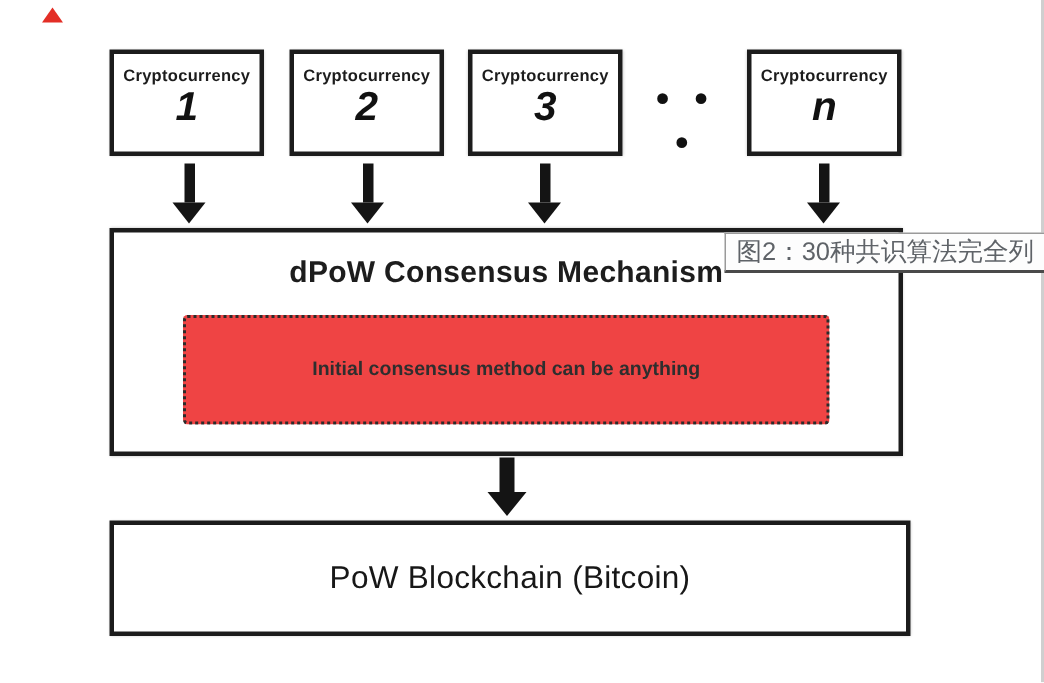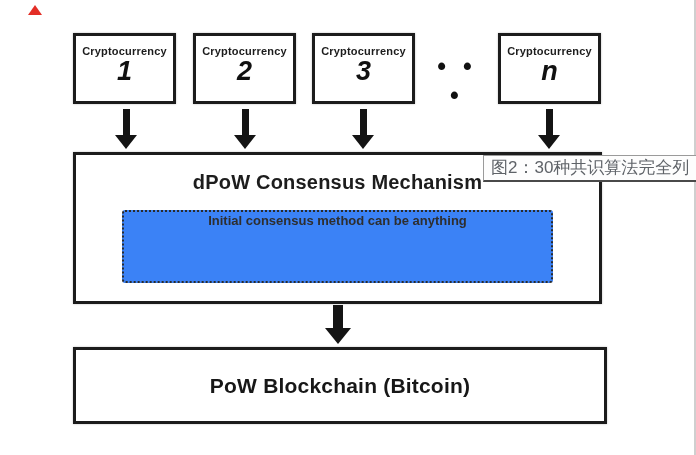--- a/index.html
+++ b/index.html
@@ -107,24 +107,25 @@
     font-weight: 600;
     color: #1d1d1d;
     letter-spacing: .2px;
   }
   #consensus-note {
     position: absolute;
     left: 46px;
     top: 55px;
     width: 427px;
     height: 69px;
-    background: #3b82f6;
+    background: #ef4444;
     border: 2px dotted #2b2b2b;
     border-radius: 3px;
     display: flex;
+    flex-direction: column;
     justify-content: center;
     text-align: center;
   }
   .note-line {
     font-size: 13px;
     font-weight: 700;
     color: #2e2e2e;
     line-height: 1.45;
   }
 
@@ -137,21 +138,21 @@
     height: 71px;
     background: #ffffff;
     border: 3px solid #1c1c1c;
     box-shadow: 0 0 2px rgba(0,0,0,.25);
     display: flex;
     align-items: center;
     justify-content: center;
   }
   #blockchain-label {
     font-size: 21px;
-    font-weight: 700;
+    font-weight: 400;
     color: #171717;
     letter-spacing: .2px;
     text-align: center;
   }
 
   
   #figure-caption {
     position: absolute;
     left: 483px;
     top: 155px;

